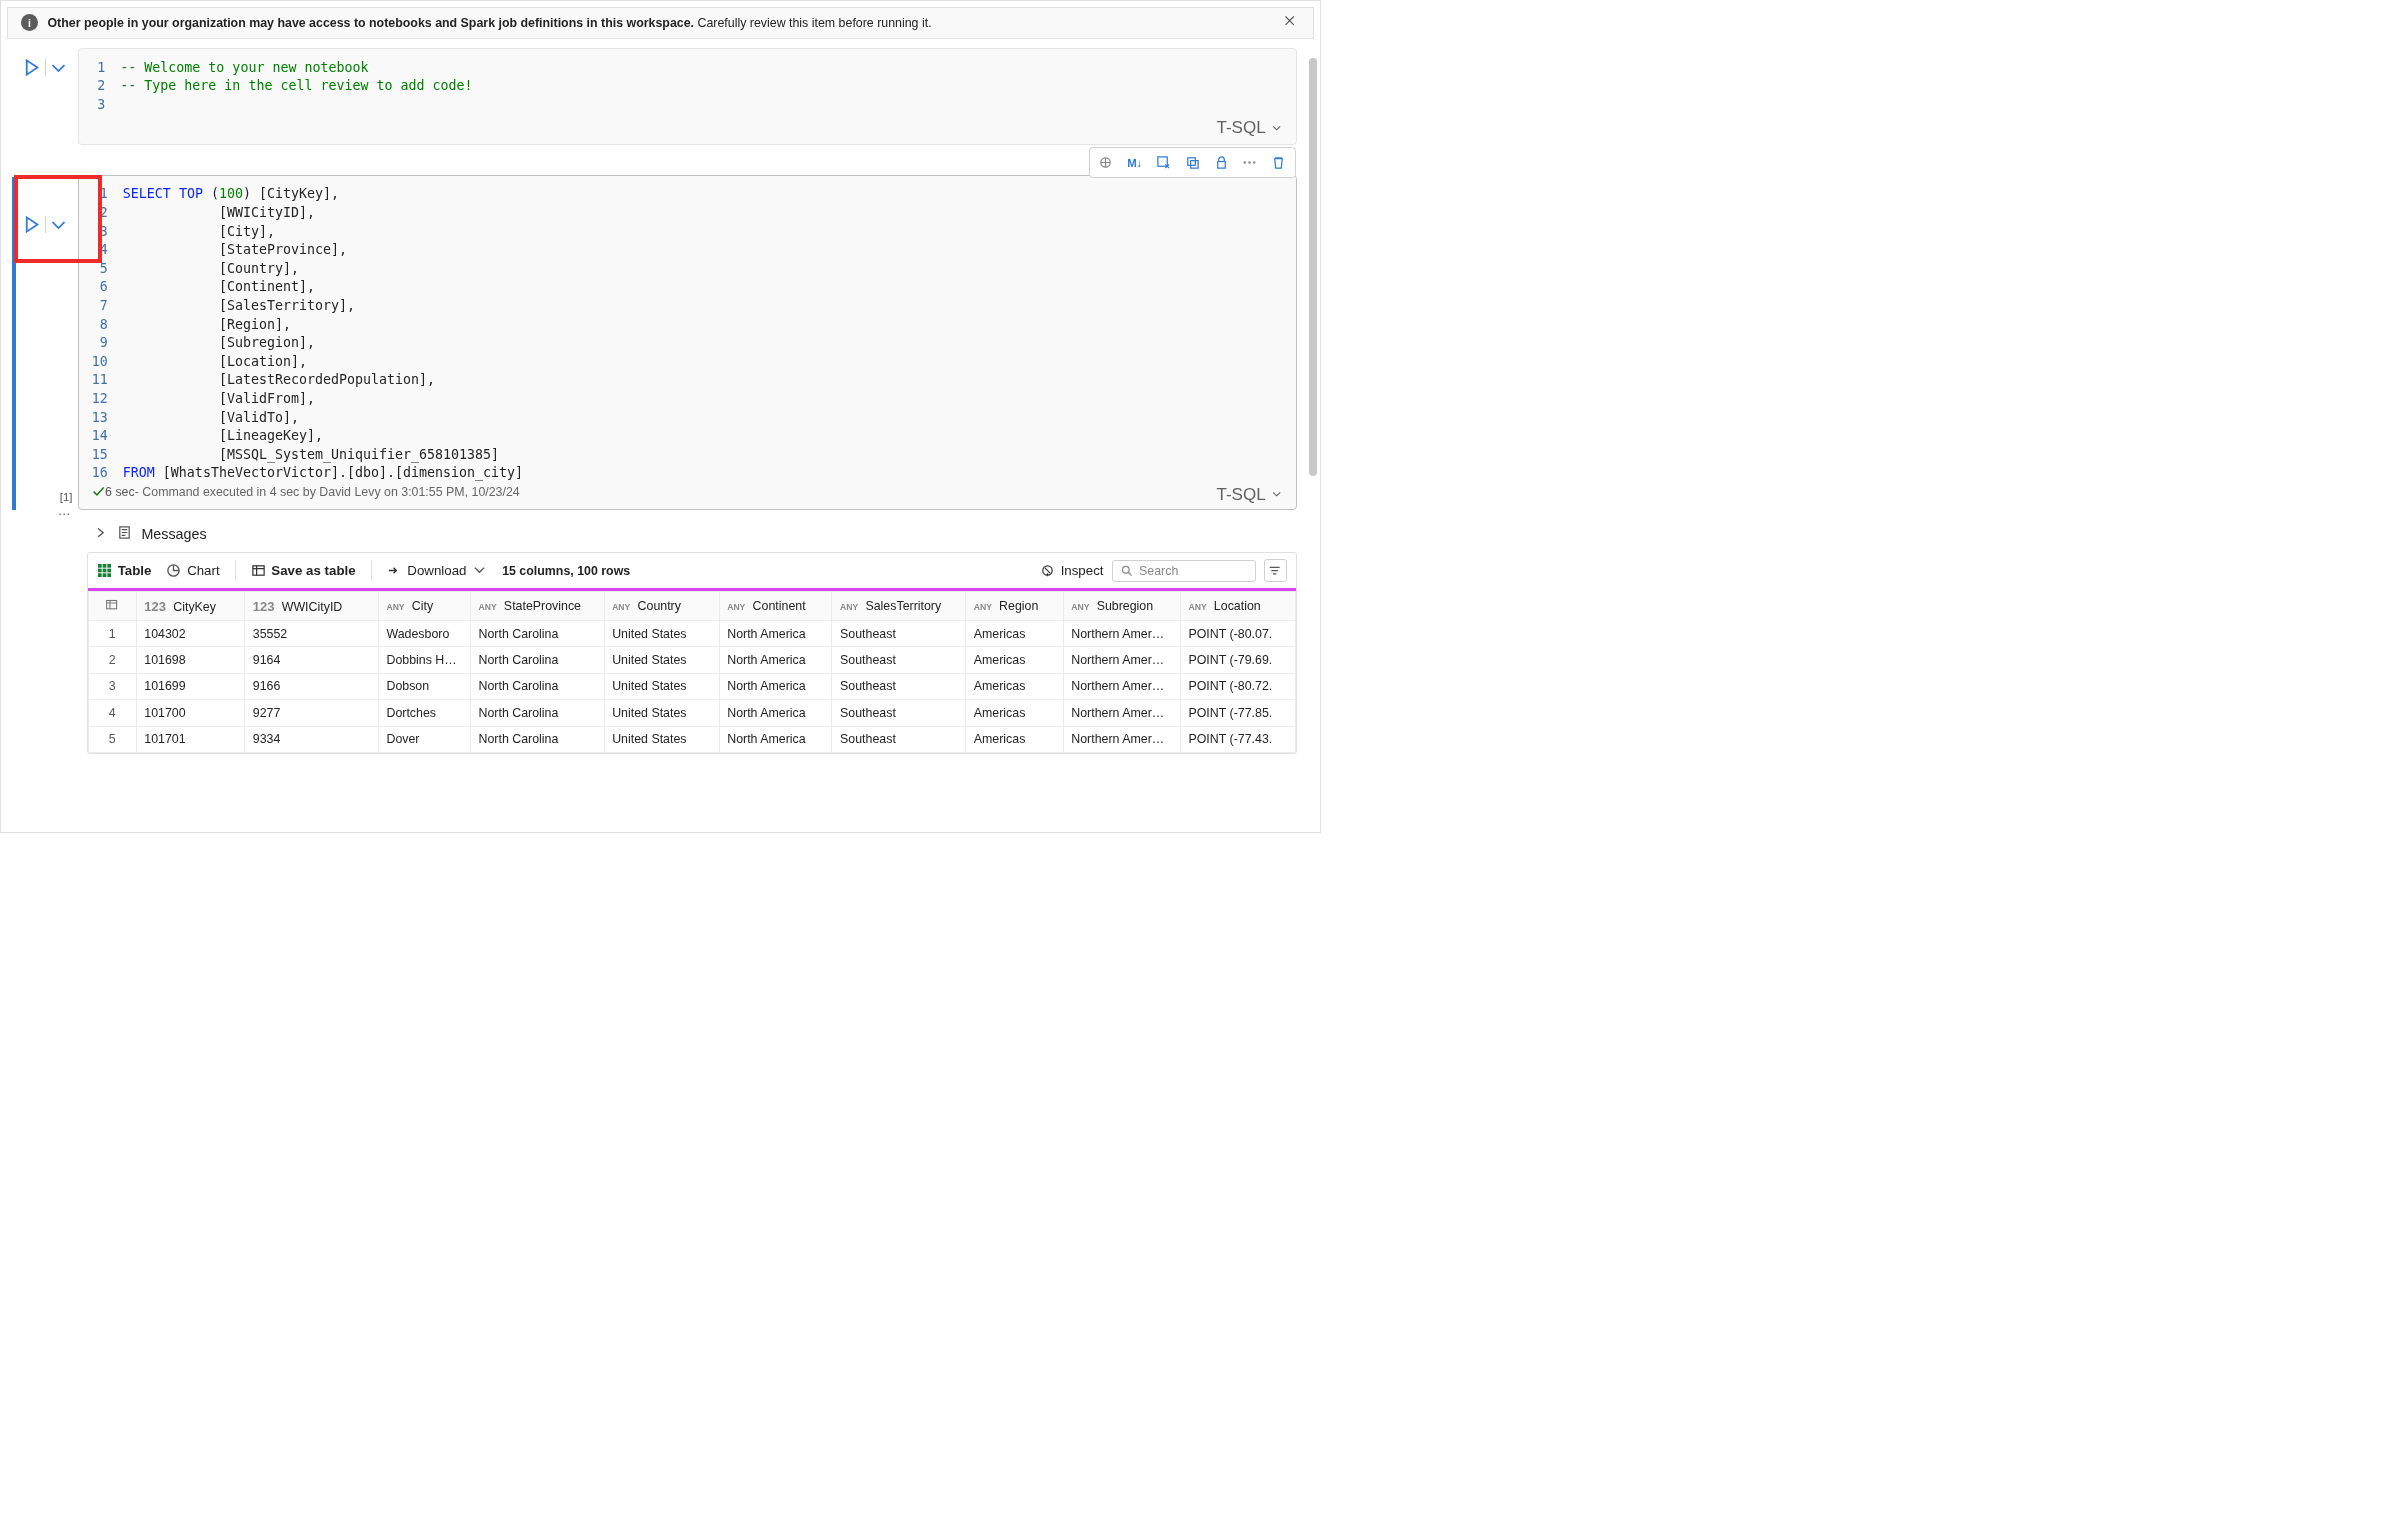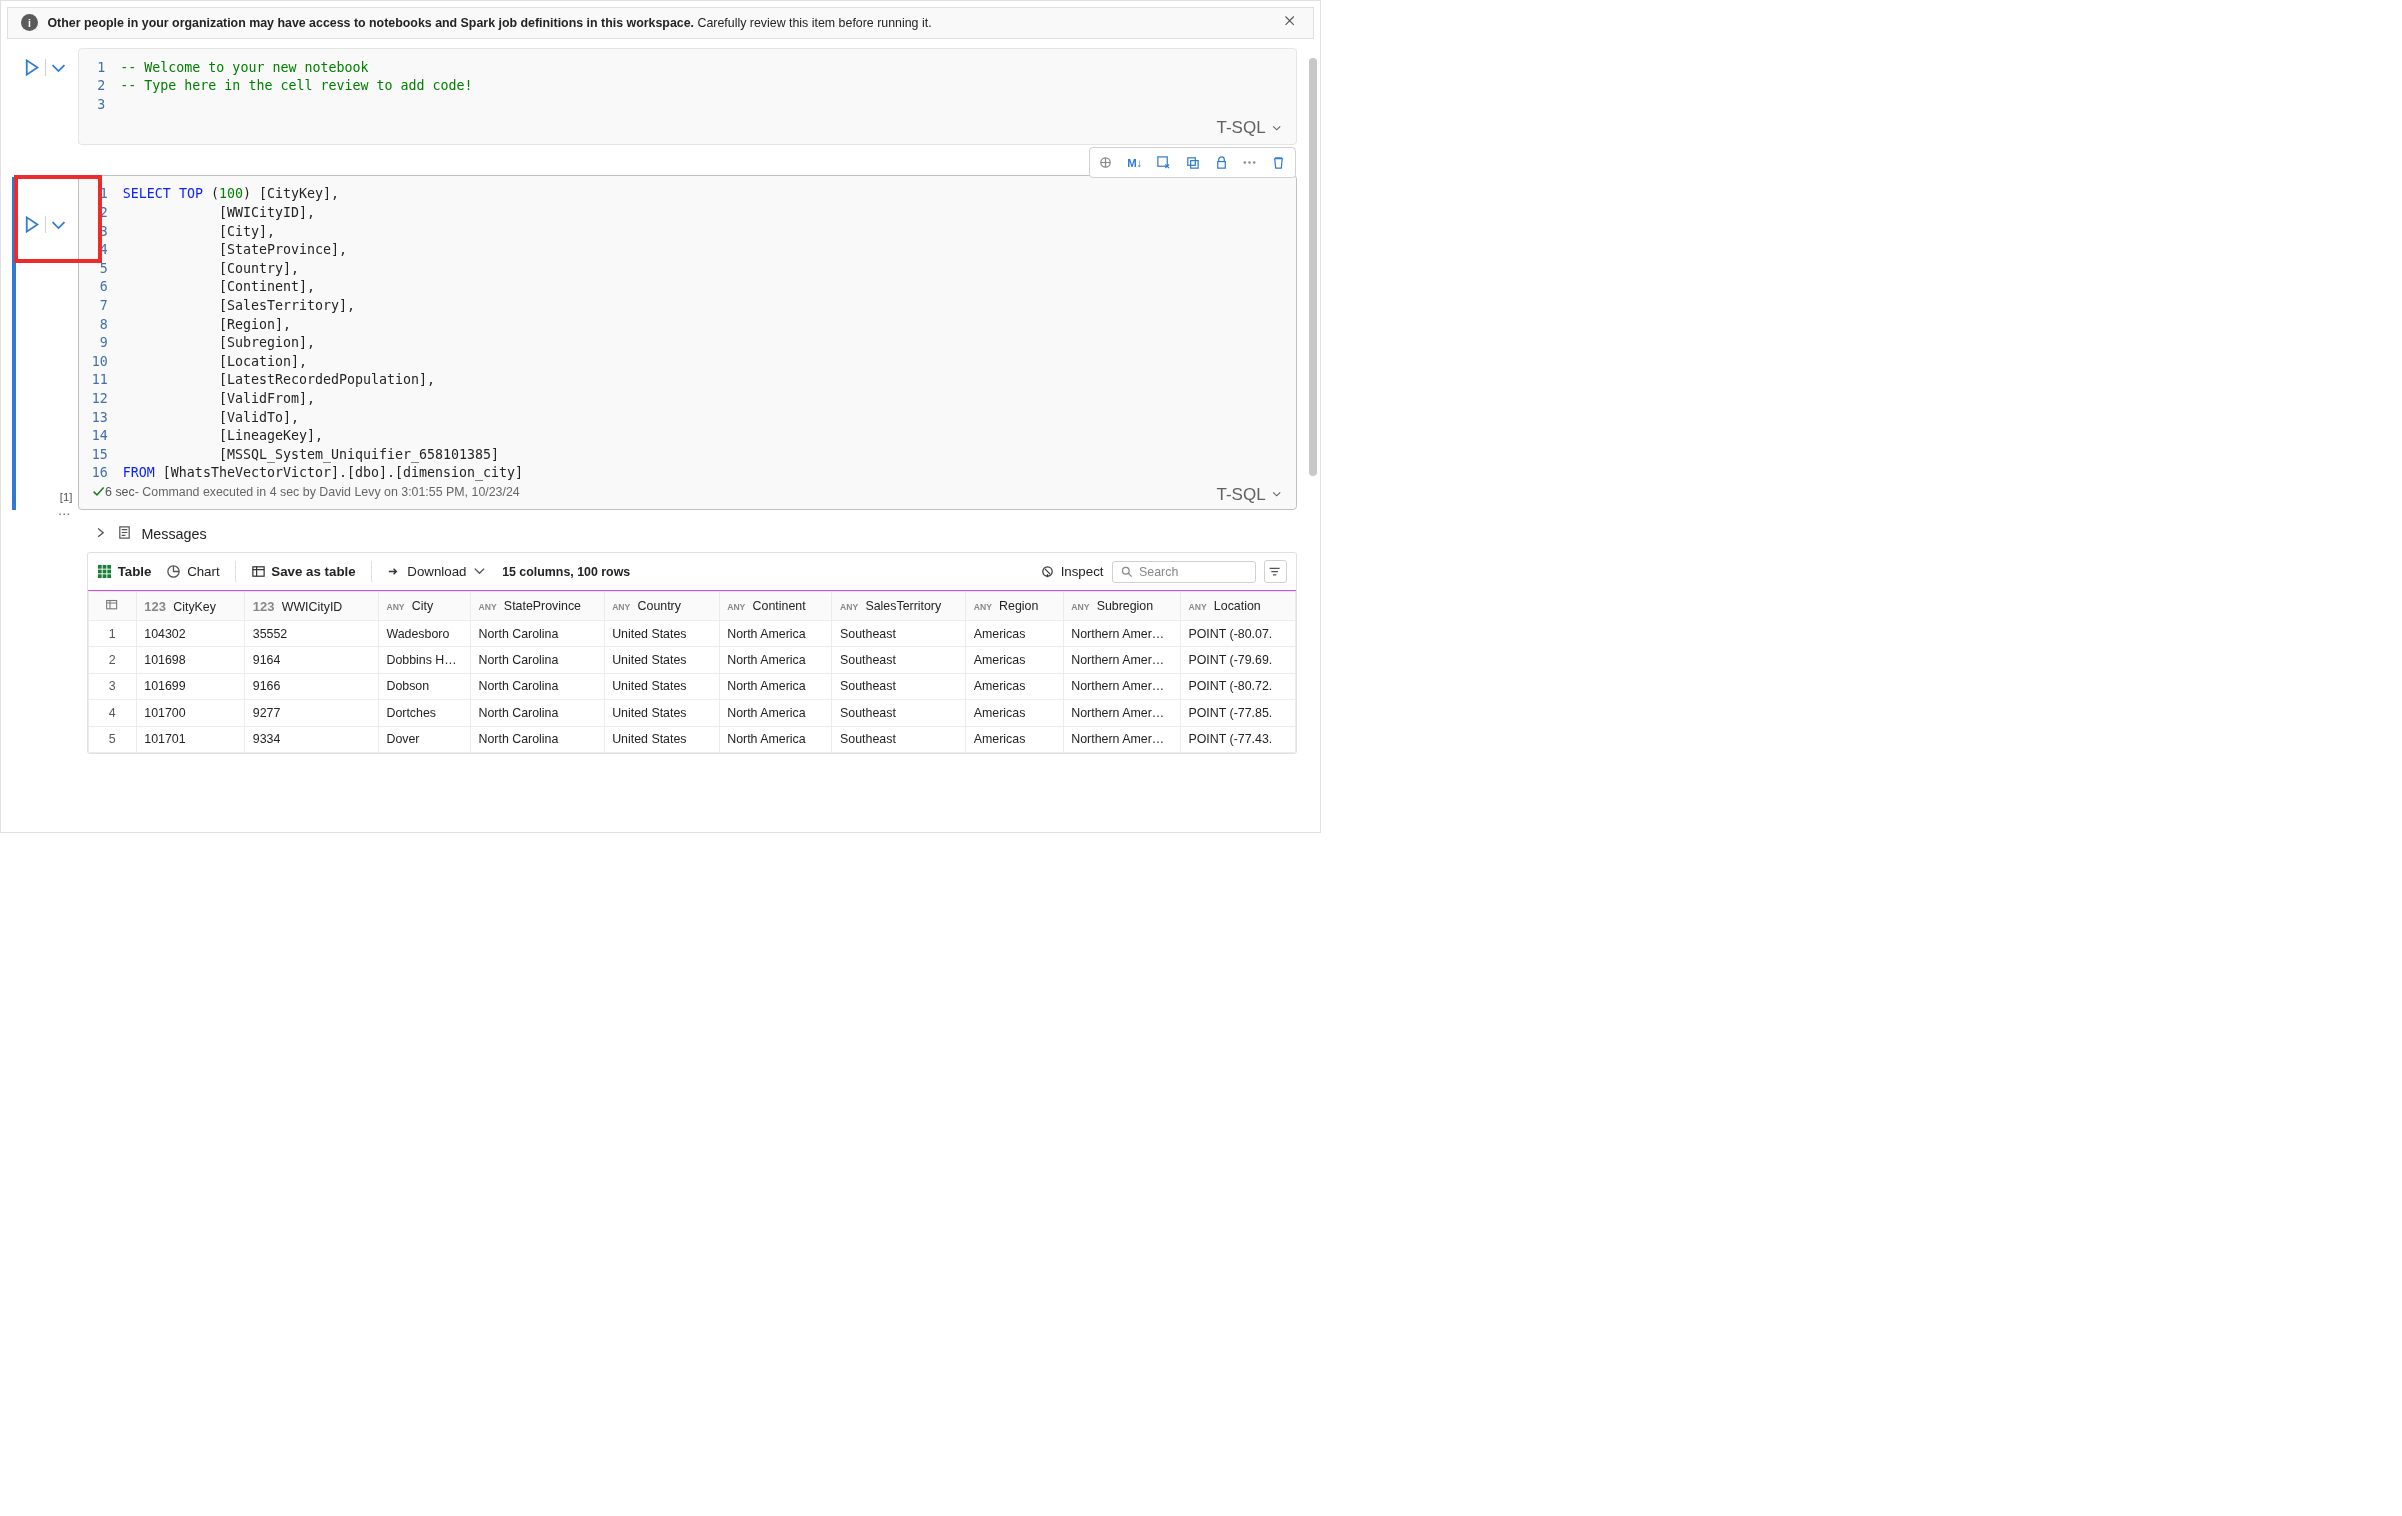--- a/index.html
+++ b/index.html
@@ -206,21 +206,21 @@
     color: #666;
   }
   .output-inner {
     border: 1px solid #e0e0e0;
     border-radius: 2.9px;
     background: #fff;
   }
   .result-toolbar {
     display: flex;
     align-items: center;
-    border-bottom: 1px solid #d946ef;
+    border-bottom: 3px solid #d946ef;
     height: 38px;
     padding: 0 9.5px;
     gap: 15px;
   }
   .view-btn {
     display: flex; align-items: center; gap: 5.7px;
     font-size: 13.3px; cursor: pointer;
     color: #242424;
   }
   .view-btn.active { font-weight: 600; }

